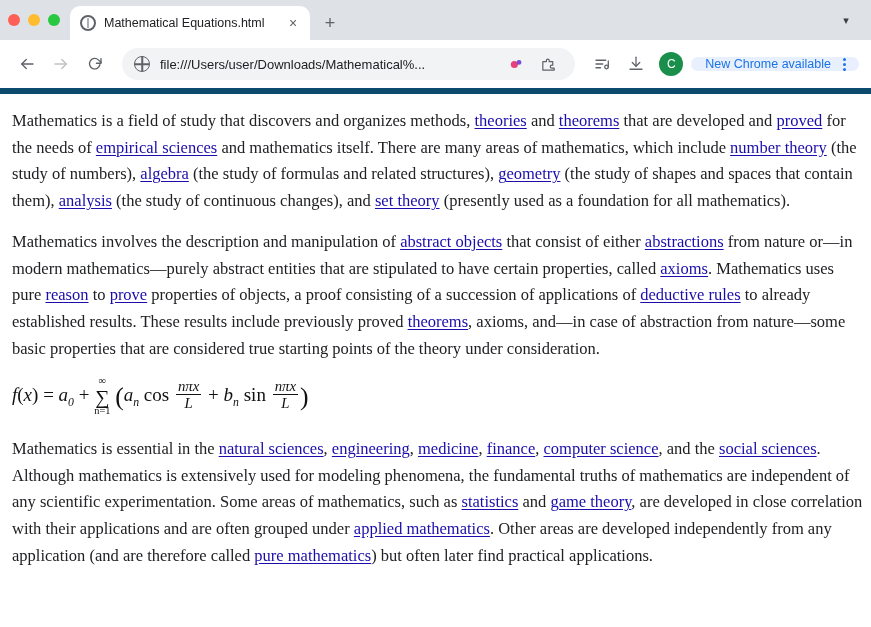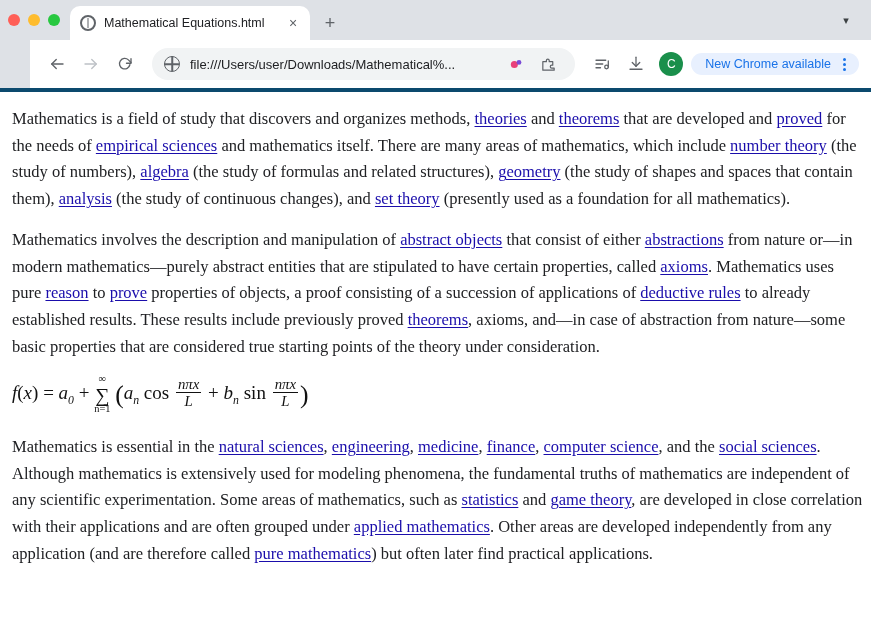--- a/index.html
+++ b/index.html
@@ -94,21 +94,20 @@
   }
 
   .toolbar {
     height: 48px;
     background: #ffffff;
     display: flex;
     align-items: center;
     padding: 0 12px;
     gap: 4px;
     flex: 0 0 48px;
-    margin-left: 30px;
   }
   .nav-btn {
     width: 30px; height: 30px;
     display: flex; align-items: center; justify-content: center;
     color: #5f6368;
     border-radius: 50%;
     flex: 0 0 30px;
   }
   .nav-btn.disabled { color: #bdc1c6; }
   .nav-btn svg { display: block; }
@@ -165,21 +164,21 @@
   .avatar {
     width: 24px; height: 24px; border-radius: 50%;
     background: #1a8f4b;
     color: #ffffff;
     font-size: 12px;
     display: flex; align-items: center; justify-content: center;
     margin: 0 4px;
     flex: 0 0 24px;
   }
   .chip {
-    height: 22px;
+    height: 14px;
     background: #e8f0fe;
     color: #1a73e8;
     border-radius: 15px;
     display: flex; align-items: center;
     padding: 0 6px 0 14px;
     font-size: 12.5px;
     gap: 4px;
     flex: 0 0 auto;
   }
   .kebab {
@@ -189,21 +188,21 @@
   }
   .kebab i { width: 3px; height: 3px; border-radius: 50%; background: #1a73e8; display: block; }
 
   
   .page {
     flex: 1 1 auto;
     background: #ffffff;
     overflow: hidden;
     padding: 14px 6px 0 12px;
     position: relative;
-    border-top: 4px solid #0c4a6e;
+    border-top: 6px solid #0c4a6e;
   }
   .content {
     font-family: "Liberation Serif", serif;
     font-size: 16.5px;
     line-height: 1.62;
     color: #202124;
   }
   .content p { margin: 0 0 14px 0; }
   .content a {
     color: #1a0dab;

